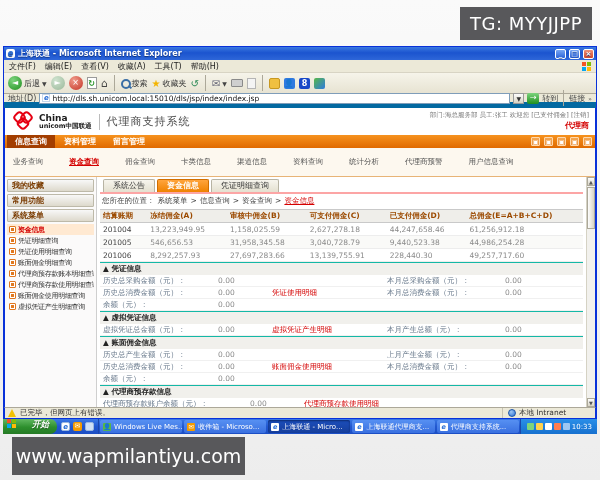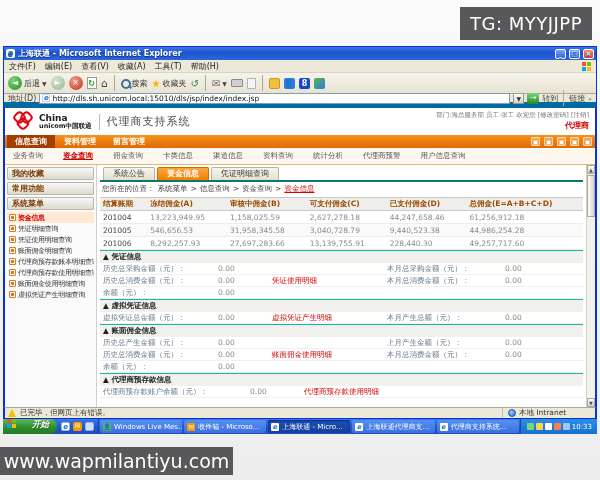--- a/index.html
+++ b/index.html
@@ -3,21 +3,21 @@
 <meta charset="utf-8">
 <style>
   *{margin:0;padding:0;box-sizing:border-box}
   html,body{width:600px;height:480px;overflow:hidden;background:#f1f1f1;
     font-family:"DejaVu Sans","Liberation Sans",sans-serif;}
   .stage{position:relative;width:600px;height:480px;background:linear-gradient(180deg,#fafafa,#ededed);overflow:hidden}
 
   
   .wm{position:absolute;background:#58585b;color:#fff;display:flex;align-items:center;justify-content:center;z-index:50}
   .wm-top{right:8px;top:7px;width:132px;height:33px;font-size:18px;letter-spacing:.5px}
-  .wm-bottom{left:0;bottom:5px;width:233px;height:28px;font-size:19px}
+  .wm-bottom{left:12px;bottom:5px;width:233px;height:38px;font-size:19px}
 
   
   .screen{position:absolute;left:3px;top:46px;width:594px}
   .win{border:1px solid #0831d9;border-bottom:none;background:#ece9d8}
 
   .titlebar{height:13px;display:flex;align-items:center;gap:3px;padding:0 2px;
     background:linear-gradient(180deg,#3b79e0 0%,#1b54cf 45%,#2e66d8 100%);color:#fff;font-size:8px;font-weight:bold;
     text-shadow:0 1px 1px #0a2f7a;}
   .ie-ico{width:9px;height:9px;background:#fff;border-radius:2px;color:#2a6fd6;font-size:8px;line-height:9px;text-align:center;font-style:italic;font-weight:bold}
   .ttl{flex:1;overflow:hidden;white-space:nowrap}
@@ -75,39 +75,39 @@
   .headright{margin-left:auto;text-align:right;line-height:1.5}
   .uinfo{font-size:6.5px;color:#777}
   .role{font-size:8px;color:#d40000;font-weight:bold}
 
   .mainnav{height:13px;display:flex;align-items:center;background:linear-gradient(180deg,#f6921e,#e06a00);padding-left:2px;gap:1px}
   .navtab{height:13px;line-height:13px;padding:0 8px;font-size:8px;color:#fff;font-weight:bold}
   .navtab.active{background:#a33e00}
   .mainnav .nsp{flex:1}
   .nico{width:9px;height:9px;border:1px solid #ffd9ad;border-radius:1px;background:rgba(255,255,255,.25);margin-right:3px;font-size:6px;line-height:8px;text-align:center;color:#fff}
 
-  .subnav{height:17px;display:flex;align-items:center;gap:20px;padding:0 8px;background:#fdf8ef;border-bottom:1px solid #e8b477;font-size:7.5px;color:#555}
+  .subnav{height:29px;display:flex;align-items:center;gap:26px;padding:0 8px;background:#fdf8ef;border-bottom:1px solid #e8b477;font-size:7.5px;color:#555}
   .subnav .active{color:#d40000;font-weight:bold;text-decoration:underline}
 
   .bodyrow{flex:1;display:flex;overflow:hidden}
 
   
   .side{width:92px;background:#fbfafa;border-right:1px solid #cfcfcf;padding:2px;overflow:hidden}
   .shead{height:13px;line-height:12px;margin-bottom:2px;padding:0 4px;font-size:8px;font-weight:bold;color:#7a3b00;
     background:linear-gradient(180deg,#f8f8f8,#ddd9cc);border:1px solid #bdb9a9;border-radius:1px}
   .sitem{height:11px;display:flex;align-items:center;gap:2px;font-size:7px;color:#333;white-space:nowrap;overflow:hidden;letter-spacing:-.3px;padding-left:2px}
   .sitem.active{color:#d40000;background:#ffe9d2;font-weight:bold}
   .dot{flex:none;width:7px;height:7px;background:#fff;border:1px solid #e07820;border-radius:1px;position:relative}
   .dot::after{content:"";position:absolute;left:1px;top:1px;width:3px;height:3px;background:#e07820}
 
   
   .main{flex:1;position:relative;background:#fff;overflow:hidden}
   .minner{margin-right:9px;padding:2px 3px 0 3px}
 
-  .ctabs{display:flex;align-items:flex-start;gap:2px;height:15px;border-bottom:2px solid #0f766e;padding-left:3px}
+  .ctabs{display:flex;align-items:flex-start;gap:2px;height:15px;border-bottom:2px solid #fca5a5;padding-left:3px}
   .ctab{height:13px;line-height:12px;padding:0 9px;font-size:8px;background:linear-gradient(180deg,#f7f5ee,#e4e0d0);border:1px solid #b7b3a3;border-bottom:none;color:#333;border-radius:2px 2px 0 0}
   .ctab.active{background:linear-gradient(180deg,#ffa43c,#ef8200);color:#fff;font-weight:bold;border-color:#d06e00}
 
   .crumbs{height:13px;display:flex;align-items:center;gap:3px;font-size:7.5px;color:#444;padding-left:2px}
   .crumbs .last{color:#d40000;text-decoration:underline}
 
   table.acct{width:100%;border-collapse:collapse;margin-top:2px}
   table.acct th{height:13px;background:#efeeea;border-top:1px solid #c9c9c9;border-bottom:1px solid #c9c9c9;
     font-size:7.5px;color:#9c4a00;font-weight:bold;text-align:left;padding:0 3px;white-space:nowrap}
   table.acct td{height:13px;font-size:7.5px;color:#8a8a8a;padding:0 3px;border-bottom:1px solid #ededed;white-space:nowrap}
@@ -254,21 +254,21 @@
               <rect x="7.5" y="8" width="9" height="9" rx="3" transform="rotate(45 12 12.5)" fill="none" stroke="#e60012" stroke-width="2"></rect>
             </svg>
             <div class="logotxt">
               <div class="l1">China</div>
               <div class="l2">unicom中国联通</div>
             </div>
           </div>
           <div class="lg-div"></div>
           <div class="systitle">代理商支持系统</div>
           <div class="headright">
-            <div class="uinfo">部门:海总服务部  员工:张工 欢迎您  [修改密码] [注销]</div>
+            <div class="uinfo">部门:海总服务部  员工:张工 欢迎您  [已支付佣金] [注销]</div>
             <div class="role">代理商</div>
           </div>
         </div>
 
         <div class="mainnav">
           <span class="navtab active">信息查询</span>
           <span class="navtab">资料管理</span>
           <span class="navtab">留言管理</span>
           <span class="nsp"></span>
           <span class="nico">▣</span>

